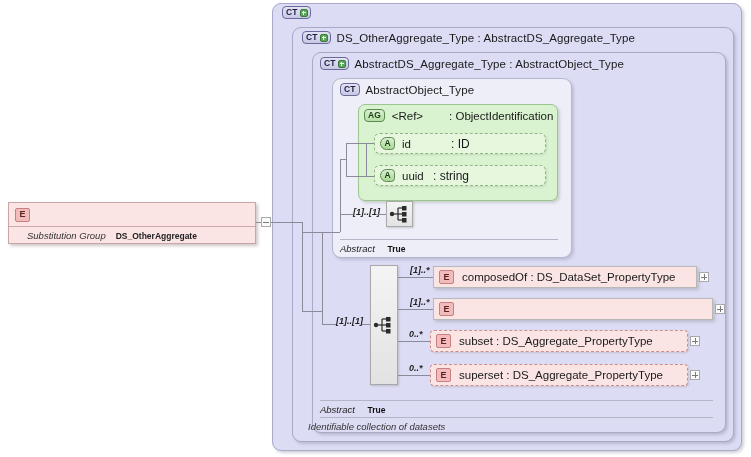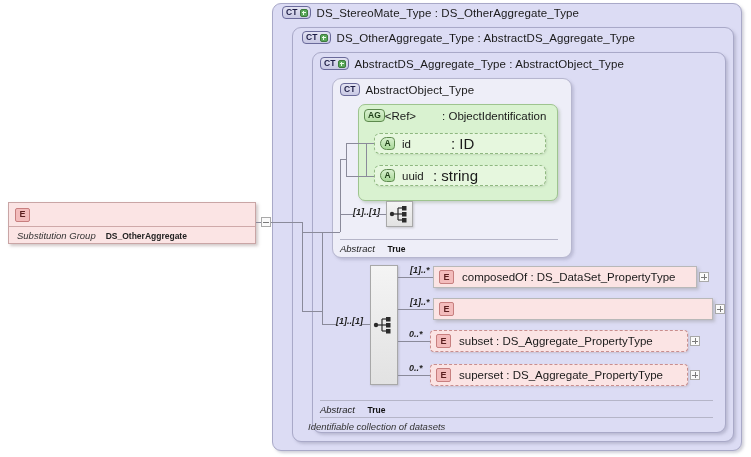--- a/index.html
+++ b/index.html
@@ -95,21 +95,21 @@
   .attr-row{
     position:absolute;
     background:#e6f7de;
     border:1px dashed #8fb880;
     border-radius:6px;
     display:flex;align-items:center;
     box-sizing:border-box;
     box-shadow:1px 1px 2px rgba(130,150,125,.25);
   }
   .attr-row .nm{margin-left:7px;font-size:11.5px;}
-  .attr-row .ty{position:absolute;font-size:15px;text-align:right;}
+  .attr-row .ty{position:absolute;font-size:12px;text-align:right;}
 
   
   .el-row{
     position:absolute;
     display:flex;align-items:center;
     box-sizing:border-box;
     font-size:11.5px;
   }
   .el-row.solid{
     background:#fbe4e4;
@@ -133,21 +133,21 @@
     box-sizing:border-box;
     box-shadow:2px 2px 3px rgba(150,130,130,.45);
   }
   .root-el .top{
     display:flex;align-items:center;height:23px;
     border-bottom:1px solid #cfa9a9;
     padding-left:6px;
   }
   .root-el .top .t{margin-left:8px;white-space:nowrap;font-size:11.5px;}
   .root-el .bot{
-    display:flex;align-items:center;height:17px;padding-left:8px;
+    display:flex;align-items:center;height:17px;padding-left:18px;
     font-size:9.5px;
   }
   .root-el .bot .k{font-style:italic;color:#333;}
   .root-el .bot .v{margin-left:10px;font-weight:bold;font-size:8.5px;color:#222;}
 
   
   .seq{
     position:absolute;
     background:linear-gradient(#f4f4f4,#e2e2e2);
     border:1px solid #a8a8a8;
@@ -197,39 +197,38 @@
 
 <div class="stage">
 
   <div class="ct-box" style="left:272px;top:3px;width:470px;height:448px;"></div>
   <div class="ct-box" style="left:292px;top:27px;width:442px;height:415px;"></div>
   <div class="ct-box" style="left:312px;top:52px;width:414px;height:381px;"></div>
   <div class="ct-inner" style="left:332px;top:78px;width:240px;height:180px;"></div>
 
   <div class="ct-head" style="left:282px;top:6px;">
     <span class="badge ct plus">CT<span class="plusdot"></span></span>
-    <span class="lbl">DS_StereoMate_Type : DS_OtherAggregate_Type</span>
   </div>
   <div class="ct-head" style="left:302px;top:31px;">
     <span class="badge ct plus">CT<span class="plusdot"></span></span>
     <span class="lbl">DS_OtherAggregate_Type : AbstractDS_Aggregate_Type</span>
   </div>
   <div class="ct-head" style="left:320px;top:57px;">
     <span class="badge ct plus">CT<span class="plusdot"></span></span>
     <span class="lbl">AbstractDS_Aggregate_Type : AbstractObject_Type</span>
   </div>
   <div class="ct-head" style="left:340px;top:83px;">
     <span class="badge ct">CT</span>
     <span class="lbl">AbstractObject_Type</span>
   </div>
 
   <div class="ag-box" style="left:358px;top:104px;width:200px;height:97px;"></div>
   <div class="ag-head" style="left:364px;top:109px;">
     <span class="badge ag">AG</span>
-    <span style="">&lt;Ref&gt;</span>
+    <span style="margin-left:7px;">&lt;Ref&gt;</span>
     <span style="margin-left:26px;">: ObjectIdentification</span>
   </div>
 
   <div class="attr-row" style="left:374px;top:133px;width:172px;height:21px;">
     <span class="badge a" style="margin-left:5px;">A</span>
     <span class="nm">id</span>
     <span class="ty" style="left:76px;">: ID</span>
   </div>
   <div class="attr-row" style="left:374px;top:165px;width:172px;height:21px;">
     <span class="badge a" style="margin-left:5px;">A</span>

